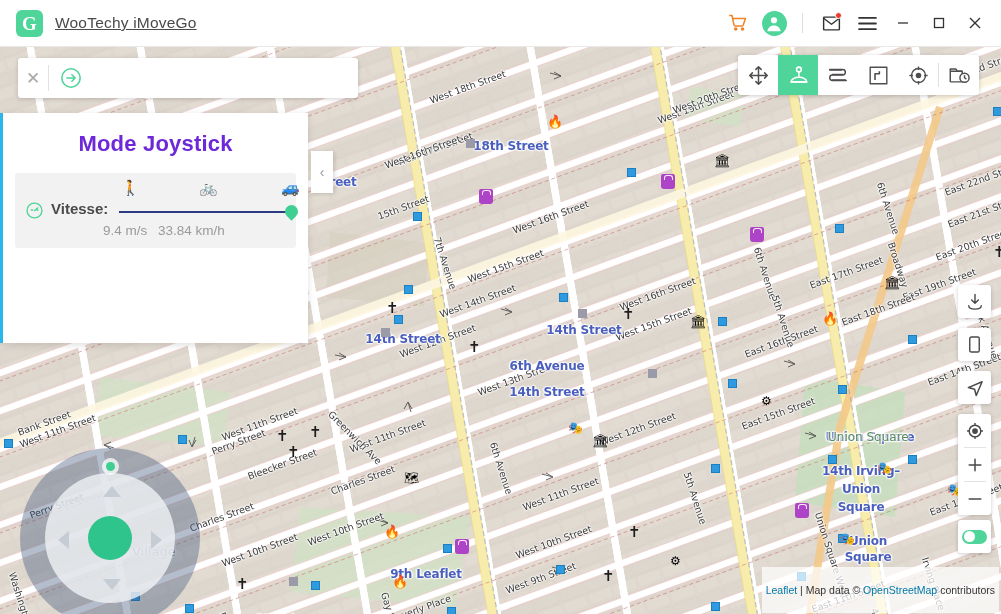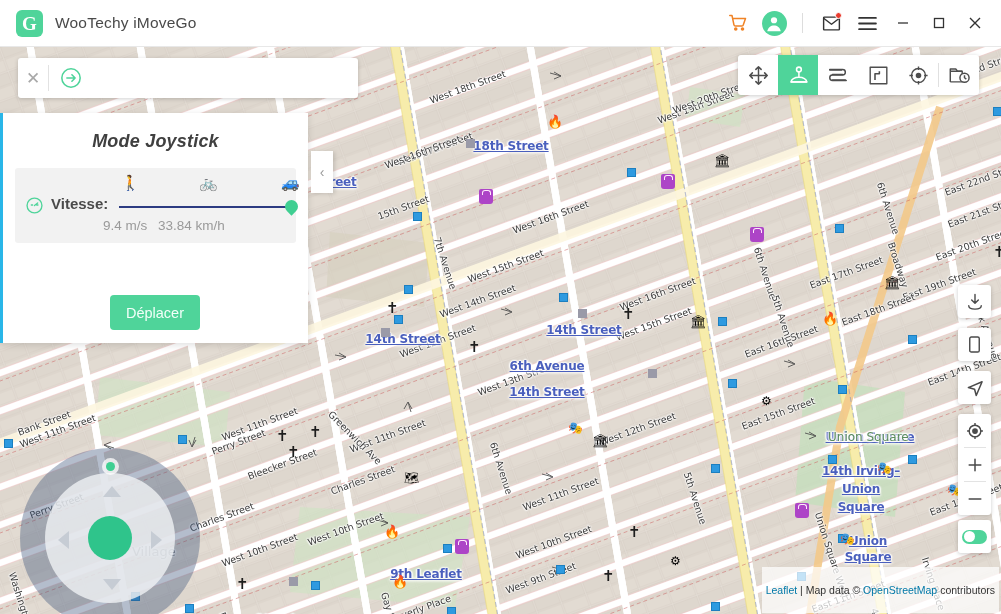--- a/index.html
+++ b/index.html
@@ -19,21 +19,21 @@
     background: #ffffff; border-bottom: 1px solid #e8e8e8;
     display: flex; align-items: center; z-index: 60;
   }
   .logo-box {
     width: 27px; height: 27px; border-radius: 6px; background: #4fd49a;
     margin-left: 16px; display: flex; align-items: center; justify-content: center;
     color: #fff; font-size: 19px; font-weight: bold; font-family: "Liberation Serif", serif;
     line-height: 1;
   }
   .app-title {
-    margin-left: 12px; font-size: 15.5px; color: #4a4a4a; letter-spacing: .2px;
+    margin-left: 12px; font-size: 15.5px; color: #4a4a4a; letter-spacing: .2px; text-decoration: underline;
   }
   .tb-spacer { flex: 1; }
   .tb-icons { display: flex; align-items: center; gap: 0; padding-right: 8px; }
   .tb-btn {
     width: 36px; height: 36px; display: flex; align-items: center; justify-content: center;
     position: relative; cursor: pointer;
   }
   .avatar-circle {
     width: 25px; height: 25px; border-radius: 50%; background: #4fd49a;
     display: flex; align-items: center; justify-content: center; overflow: hidden;
@@ -64,21 +64,20 @@
     white-space: nowrap; pointer-events: none; z-index: 8;
   }
   .street-lbl {
     font-size: 9.5px; color: #3b3b3b;
     text-shadow: 1px 0 1.5px #fff, -1px 0 1.5px #fff, 0 1px 1.5px #fff, 0 -1px 1.5px #fff;
   }
   .station-lbl {
     font-size: 12px; font-weight: bold; color: #4a5fbd; letter-spacing: -.2px;
     text-shadow: 1.4px 0 1.6px #fff, -1.4px 0 1.6px #fff, 0 1.4px 1.6px #fff, 0 -1.4px 1.6px #fff;
     text-align: center;
-    text-decoration: underline;
   }
   .area-lbl {
     font-size: 13px; color: #8d8d8d; font-weight: 500;
     text-shadow: 1.4px 0 1.6px #fff, -1.4px 0 1.6px #fff, 0 1.4px 1.6px #fff, 0 -1.4px 1.6px #fff;
   }
   .park-lbl {
     font-size: 12px; color: #5c8d5c; font-weight:500;
     text-shadow: 1.4px 0 1.6px #fff, -1.4px 0 1.6px #fff, 0 1.4px 1.6px #fff, 0 -1.4px 1.6px #fff;
   }
 
@@ -117,22 +116,22 @@
     width: 44px; display:flex; align-items:center; justify-content:center; cursor:pointer;
   }
 
   
   #panel {
     position: absolute; top: 113px; left: 0; width: 308px; height: 230px;
     background: #ffffff; z-index: 30; box-shadow: 0 2px 7px rgba(0,0,0,.13);
     border-left: 3px solid #29b6e8;
   }
   .panel-title {
-    text-align: center; color: #404040; font-size: 18px; font-weight: bold;
-    padding-top: 18px; letter-spacing: .2px; font-style: italic;
+    text-align: center; color: #6d28d9; font-size: 22px; font-weight: bold;
+    padding-top: 18px; letter-spacing: .2px;
   }
   .speed-box {
     margin: 16px 12px 0 12px; background: #f2f2f2; border-radius: 3px;
     height: 75px; position: relative;
   }
   .gauge-ico { position: absolute; left: 10px; top: 28px; color: #4fd49a; }
   .vitesse-lbl { position: absolute; left: 36px; top: 27px; font-size: 15px; color: #4a4a4a; font-weight: bold; }
   .mode-icons { position: absolute; left: 100px; top: 7px; width: 180px; height: 22px; }
   .mode-icons span { position: absolute; font-size: 15px; line-height: 1; }
   .mi-walk { left: 6px; color: #3a3a3a; }
@@ -613,21 +612,20 @@
         <div class="slider-track"></div>
         <div class="slider-thumb"></div>
       </div>
 
       <div class="speed-values">
         <span>9.4 m/s</span>
         <span>33.84 km/h</span>
       </div>
     </div>
 
-    <button class="move-btn">Déplacer</button>
 
     <div class="collapse-tab">‹</div>
   </div>
 
   <div id="toolbar">
     <div class="tool" title="Teleport Mode">
       <svg width="21" height="21" viewBox="0 0 24 24" fill="none" stroke="currentColor" stroke-width="1.7" stroke-linecap="round" stroke-linejoin="round">
         <path d="M12 2v20M2 12h20M12 2l-3 3M12 2l3 3M12 22l-3-3M12 22l3-3M2 12l3-3M2 12l3 3M22 12l-3-3M22 12l-3 3"></path>
       </svg>
     </div>

